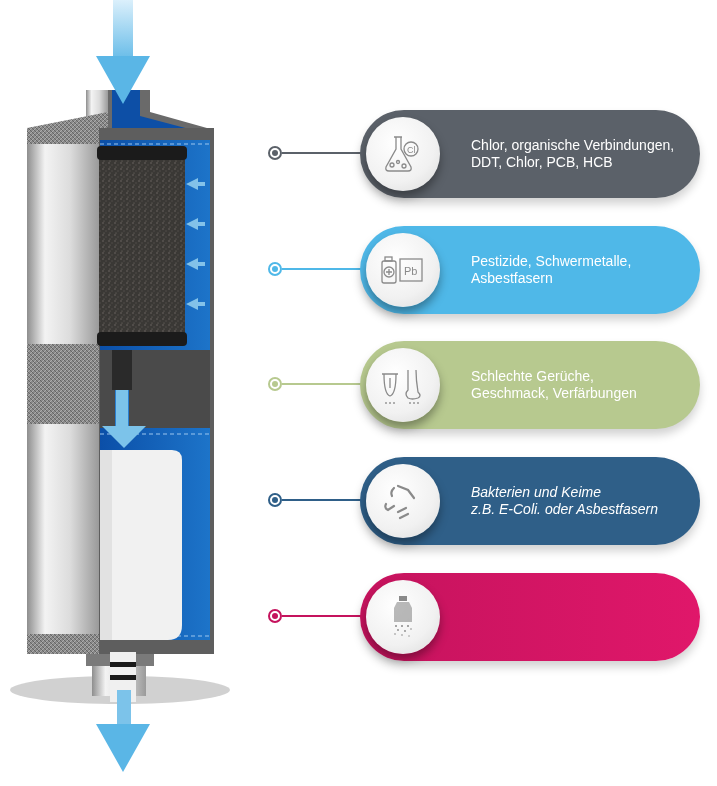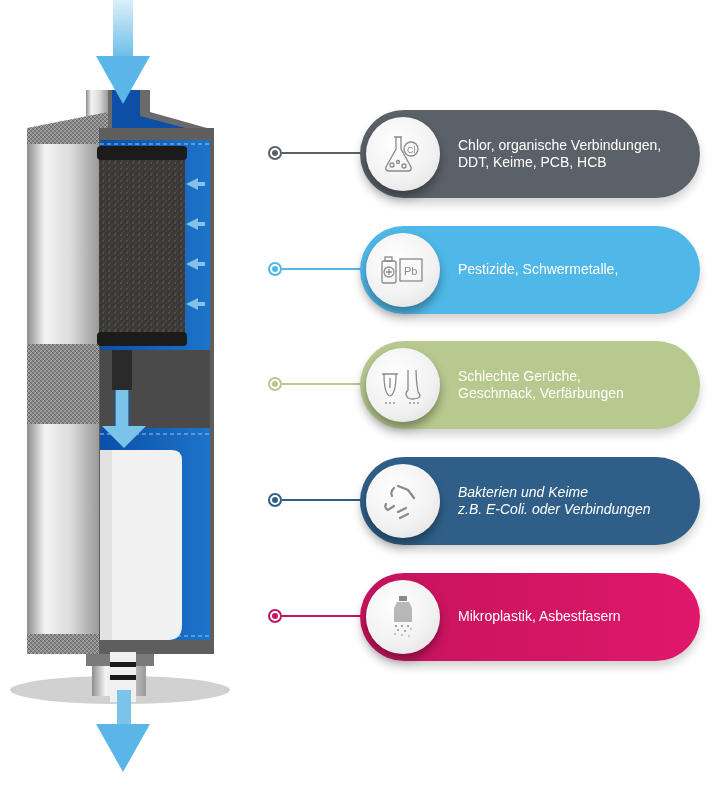--- a/index.html
+++ b/index.html
@@ -6,21 +6,21 @@
   body{width:717px;height:786px;position:relative;overflow:hidden;font-family:"Liberation Sans",sans-serif;}
   .stage{position:absolute;left:0;top:0;width:717px;height:786px;}
   .filter{position:absolute;left:0;top:0;width:260px;height:786px;}
   .callout{position:absolute;left:264px;width:440px;height:88px;}
   .dot{position:absolute;left:4px;top:36px;width:14px;height:14px;border-radius:50%;border:2px solid;box-sizing:border-box;background:#fff;}
   .dot::after{content:"";position:absolute;left:2px;top:2px;width:6px;height:6px;border-radius:50%;background:currentColor;}
   .line{position:absolute;left:18px;top:42px;width:92px;height:2px;}
   .pill{position:absolute;left:96px;top:0;width:340px;height:88px;border-radius:44px;box-shadow:0 6px 10px rgba(0,0,0,0.18);}
   .badge{position:absolute;left:102px;top:7px;width:74px;height:74px;border-radius:50%;background:radial-gradient(circle at 40% 35%,#ffffff 0%,#f1f1f1 60%,#d9d9d9 100%);box-shadow:0 6px 10px rgba(0,0,0,0.35);}
   .badge svg{position:absolute;left:12px;top:12px;width:50px;height:50px;}
-  .text{position:absolute;left:194px;right:10px;top:0;height:88px;display:flex;flex-direction:column;justify-content:center;color:#ffffff;font-size:14px;line-height:17.5px;}
+  .text{position:absolute;left:207px;right:10px;top:0;height:88px;display:flex;flex-direction:column;justify-content:center;color:#ffffff;font-size:14px;line-height:17.5px;}
   .text span{display:block;white-space:nowrap;}
 </style>
 </head>
 <body>
 
 <div class="stage">
 
   <svg class="filter" viewBox="0 0 260 786">
     <defs>
       <linearGradient id="metal" x1="0" x2="1">
@@ -128,40 +128,41 @@
         <path d="M16 8 L24 8 M18 8 L18 20 L8 38 Q7 42 11 42 L30 42 Q34 42 33 38 L23 20 L23 8"></path>
         <circle cx="14" cy="36" r="2"></circle>
           <circle cx="20" cy="33" r="1.5"></circle>
           <circle cx="26" cy="37" r="2"></circle>
         <circle cx="33" cy="20" r="7"></circle>
         <text x="29" y="24" font-size="9" fill="#8a8a8a" stroke="none" font-family="Liberation Sans, sans-serif">Cl</text>
       </svg>
     </div>
     <div class="text">
       <span>Chlor, organische Verbindungen,</span>
-      <span>DDT, Keime, PCB, HCB</span>
+      <span>DDT, Chlor, PCB, HCB</span>
     </div>
   </div>
 
   <div class="callout" style="top:226px;">
     <div class="dot" style="color:#4fb8e8;border-color:#4fb8e8;"></div>
     <div class="line" style="background:#4fb8e8;"></div>
     <div class="pill" style="background:#4fb8e8;"></div>
     <div class="badge">
       <svg viewBox="0 0 50 50" fill="none" stroke="#8a8a8a" stroke-width="1.3">
         <rect x="7" y="12" width="7" height="4"></rect>
         <rect x="4" y="16" width="14" height="22" rx="2"></rect>
         <circle cx="11" cy="27" r="5"></circle>
         <path d="M11 24 L11 30 M8 27 L14 27"></path>
         <rect x="22" y="14" width="22" height="22"></rect>
         <text x="26" y="30" font-size="11" fill="#8a8a8a" stroke="none" font-family="Liberation Sans, sans-serif">Pb</text>
       </svg>
     </div>
     <div class="text">
       <span>Pestizide, Schwermetalle,</span>
+      <span>Asbestfasern</span>
     </div>
   </div>
 
   <div class="callout" style="top:341px;">
     <div class="dot" style="color:#b7c98f;border-color:#b7c98f;"></div>
     <div class="line" style="background:#b7c98f;"></div>
     <div class="pill" style="background:#b7c98f;"></div>
     <div class="badge">
       <svg viewBox="0 0 50 50" fill="none" stroke="#8a8a8a" stroke-width="1.3">
         <path d="M4 14 L20 14 M6 14 Q6 34 12 36 Q18 34 18 14 M12 18 L12 28"></path>
@@ -183,21 +184,21 @@
       <svg viewBox="0 0 50 50" fill="none" stroke="#8a8a8a" stroke-width="2.2" stroke-linecap="round">
         <path d="M16 12 Q12 16 14 20"></path>
         <path d="M20 10 L30 14 L36 22"></path>
         <path d="M8 28 Q6 32 10 34 L16 30"></path>
         <path d="M20 36 L28 32"></path>
         <path d="M22 42 L30 38"></path>
       </svg>
     </div>
     <div class="text">
       <span>Bakterien und Keime</span>
-      <span>z.B. E-Coli. oder Verbindungen</span>
+      <span>z.B. E-Coli. oder Asbestfasern</span>
     </div>
   </div>
 
   <div class="callout" style="top:573px;">
     <div class="dot" style="color:#c5135d;border-color:#c5135d;"></div>
     <div class="line" style="background:#c5135d;"></div>
     <div class="pill" style="background:linear-gradient(90deg,#c5135d,#e0176a);"></div>
     <div class="badge">
       <svg viewBox="0 0 50 50" fill="#8a8a8a">
         <rect x="21" y="4" width="8" height="5"></rect>
@@ -206,18 +207,15 @@
           <circle cx="24" cy="34" r="1"></circle>
           <circle cx="30" cy="34" r="1"></circle>
         <circle cx="20" cy="38" r="0.9"></circle>
           <circle cx="27" cy="39" r="0.9"></circle>
           <circle cx="33" cy="37" r="0.8"></circle>
         <circle cx="17" cy="42" r="0.8"></circle>
           <circle cx="24" cy="43" r="0.8"></circle>
           <circle cx="31" cy="44" r="0.7"></circle>
       </svg>
     </div>
-    <div class="text">
-      <span>Mikroplastik, Asbestfasern</span>
-    </div>
   </div>
 
 </div>
 
 </body></html>

